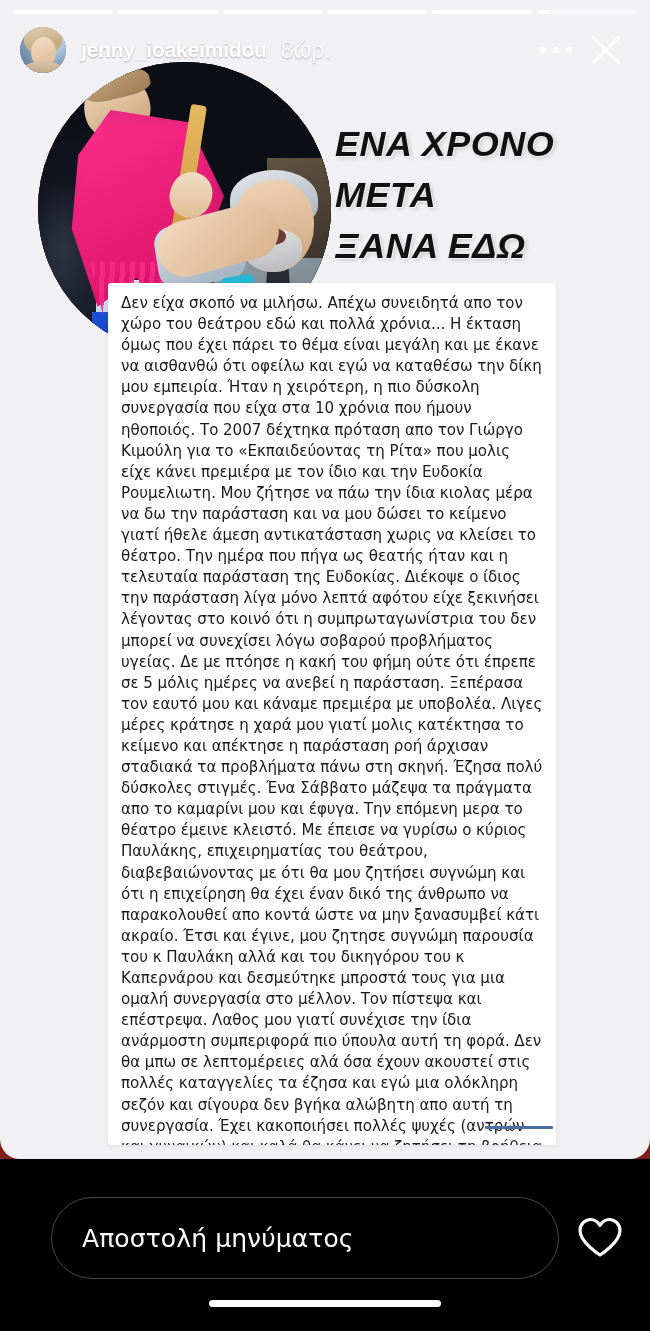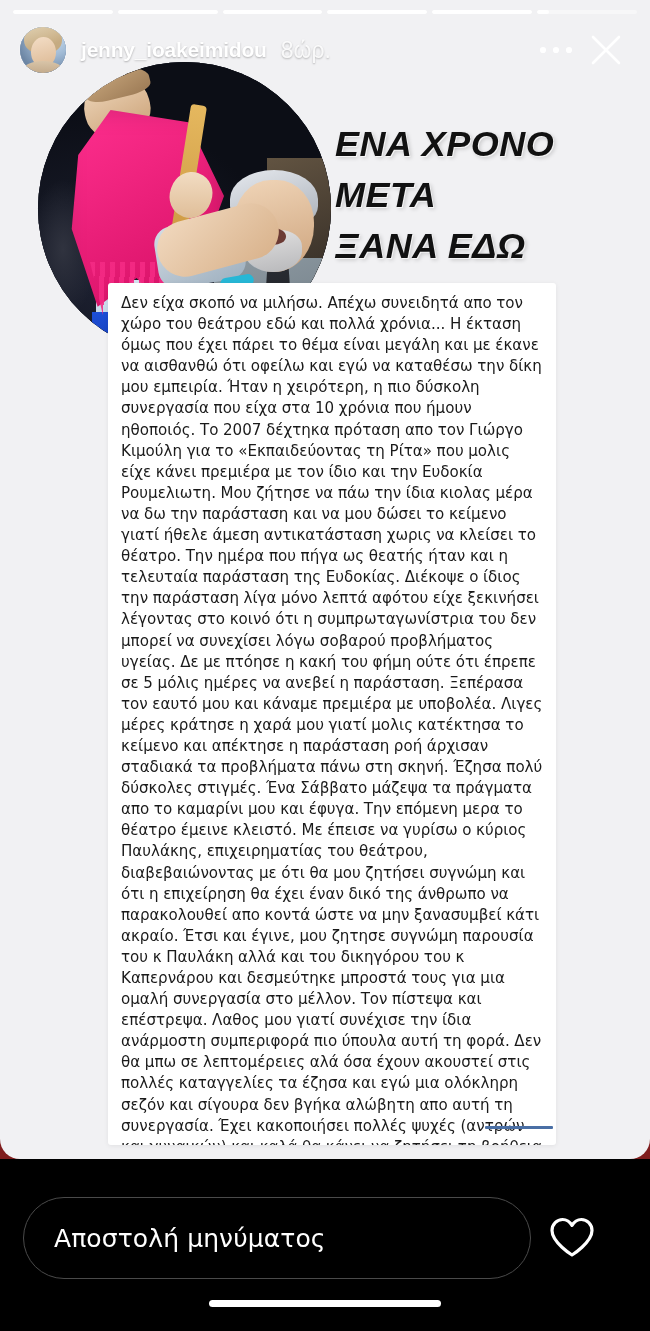--- a/index.html
+++ b/index.html
@@ -319,20 +319,21 @@
   }
 
   
   .bottom-bar {
     position:absolute;
     left:0; top:1159px;
     width:650px; height:172px;
     background:#000;
     display:flex;
     align-items:flex-start;
+    padding-left:28px;
   }
   .reply-pill {
     margin:38px 0 0 23px;
     width:508px; height:82px;
     border:1.5px solid #4a4a4a;
     border-radius:41px;
     display:flex; align-items:center;
     padding:0 30px;
     cursor:text;
   }

